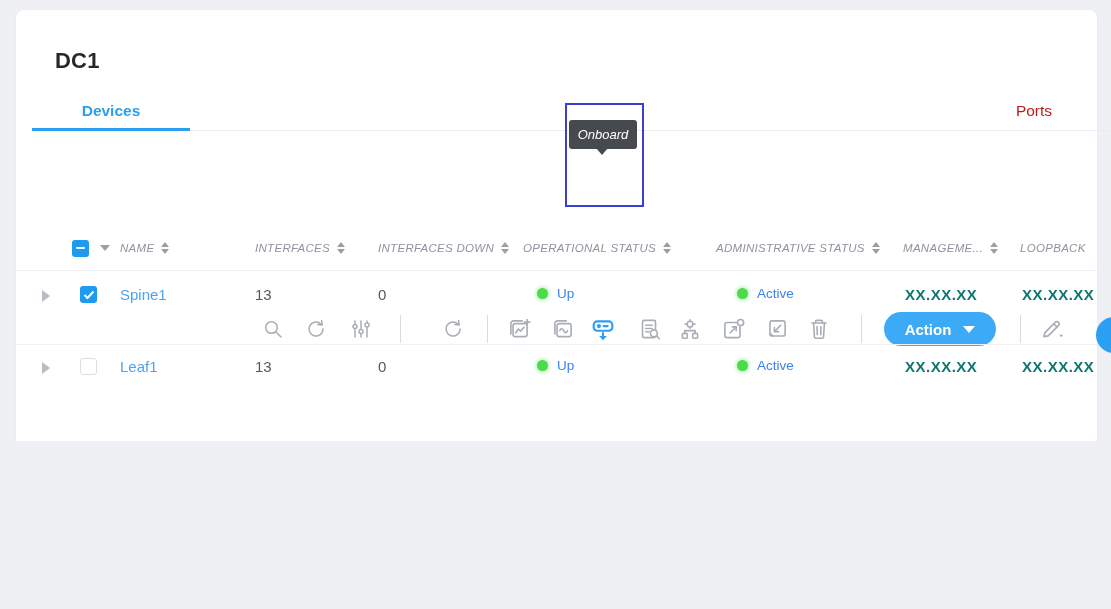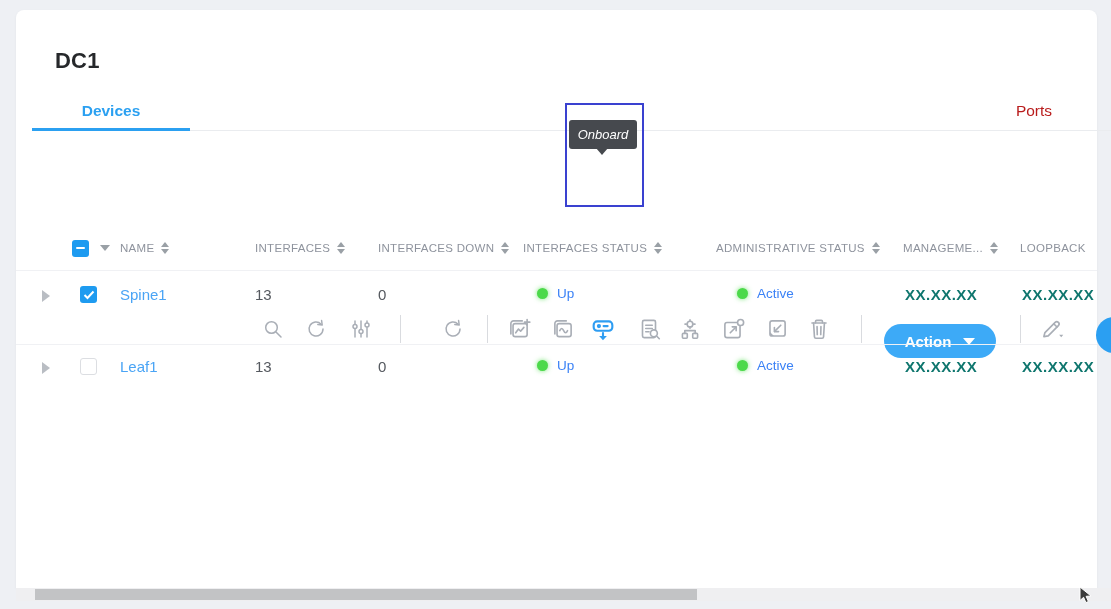--- a/index.html
+++ b/index.html
@@ -1,18 +1,18 @@
 <!DOCTYPE html>
 <html><head>
 <meta charset="utf-8">
 <style>
   * { margin:0; padding:0; box-sizing:border-box; }
   html,body { width:1111px; height:609px; }
   body { font-family:"Liberation Sans", sans-serif; background:#eef0f4; }
-  .page { position:relative; width:1111px; height:609px; background:#eef0f4; overflow:hidden; }
+  .page { position:relative; width:1111px; height:441px; background:#eef0f4; overflow:hidden; }
 
   .card { position:absolute; left:16px; top:10px; width:1081px; height:578px;
           background:#ffffff; border-radius:8px 8px 0 0; box-shadow:0 1px 3px rgba(0,0,0,.05); }
 
   .card-title { position:absolute; left:39px; top:38px; font-size:22px; font-weight:600;
                 color:#26282b; letter-spacing:.2px; }
 
   
   .tabs { position:absolute; left:16px; top:85px; width:100%; height:36px;
           border-bottom:1px solid #eaecef; display:flex;justify-content:space-between; }
@@ -23,42 +23,42 @@
                        background:#2ba0f1; }
 
   
   .toolbar { position:absolute; left:0; top:145px; width:100%; height:60px; }
   .tb-icon { position:absolute; top:160px; width:28px; height:28px; display:flex;
              align-items:center; justify-content:center; cursor:pointer; }
   .tb-icon svg { stroke:#a9aeb6; fill:none; stroke-width:1.5; stroke-linecap:round; stroke-linejoin:round; }
   .tb-icon.blue svg { stroke:#2e9df2; }
   .tb-div { position:absolute; top:160px; width:1px; height:28px; background:#d9dbdf; }
 
-  .action-btn { position:absolute; left:868px; top:169px; width:112px; height:34px;
+  .action-btn { position:absolute; left:868px; top:157px; width:112px; height:34px;
                 border-radius:17px; background:#3daaf7; border:none; color:#fff;
                 font-family:"Liberation Sans",sans-serif; font-size:15px; font-weight:700;
                 display:flex; align-items:center; justify-content:center; gap:12px; cursor:pointer; }
   .action-caret { width:0; height:0; border-left:6px solid transparent;
                   border-right:6px solid transparent; border-top:7px solid #ffffff; }
 
   
   .highlight-box { position:absolute; left:549px; top:93px; width:79px; height:104px;
                    border:2px solid #3a41d0; z-index:6; pointer-events:none; }
   .tooltip { position:absolute; left:553px; top:110px; width:68px; height:29px; z-index:7;
              background:#46494e; border-radius:3px; color:#fff; font-size:13px;
              display:flex; align-items:center; justify-content:center;font-style:italic; }
   .tooltip::after { content:""; position:absolute; left:27px; bottom:-6px; width:0; height:0;
                     border-left:6px solid transparent; border-right:6px solid transparent;
                     border-top:7px solid #46494e; }
 
   
   .grid-row { display:grid;
     grid-template-columns:56px 48px 135px 123px 145px 193px 187px 117px 140px; }
   .thead { position:absolute; left:0; top:216px; width:100%; height:44px; overflow:hidden; }
-  .thead .grid-row { height:44px; align-items:center; }
+  .thead .grid-row { height:44px; align-items:center;font-style:italic; }
   .th { font-size:11.5px; color:#8e939d; letter-spacing:.3px; display:flex; align-items:center; white-space:nowrap; }
   .sort { display:inline-flex; flex-direction:column; gap:2px; margin-left:7px; cursor:pointer; }
   .sort i { display:block; width:0; height:0; border-left:4px solid transparent; border-right:4px solid transparent; }
   .sort .up { border-bottom:5px solid #9aa0a6; }
   .sort .dn { border-top:5px solid #9aa0a6; }
 
   .cb { width:17px; height:17px; border-radius:3px; display:inline-flex; align-items:center;
         justify-content:center; cursor:pointer; }
   .cb.on { background:#1e9bf0; }
   .cb.off { background:#fff; border:1px solid #dcdee2; }
@@ -253,21 +253,21 @@
             </span>
         </div>
         <div class="th">
           <span>INTERFACES DOWN</span>
           <span class="sort">
               <i class="up"></i>
               <i class="dn"></i>
             </span>
         </div>
         <div class="th">
-          <span>INTERFACES STATUS</span>
+          <span>OPERATIONAL STATUS</span>
           <span class="sort">
               <i class="up"></i>
               <i class="dn"></i>
             </span>
         </div>
         <div class="th">
           <span>ADMINISTRATIVE STATUS</span>
           <span class="sort">
               <i class="up"></i>
               <i class="dn"></i>

